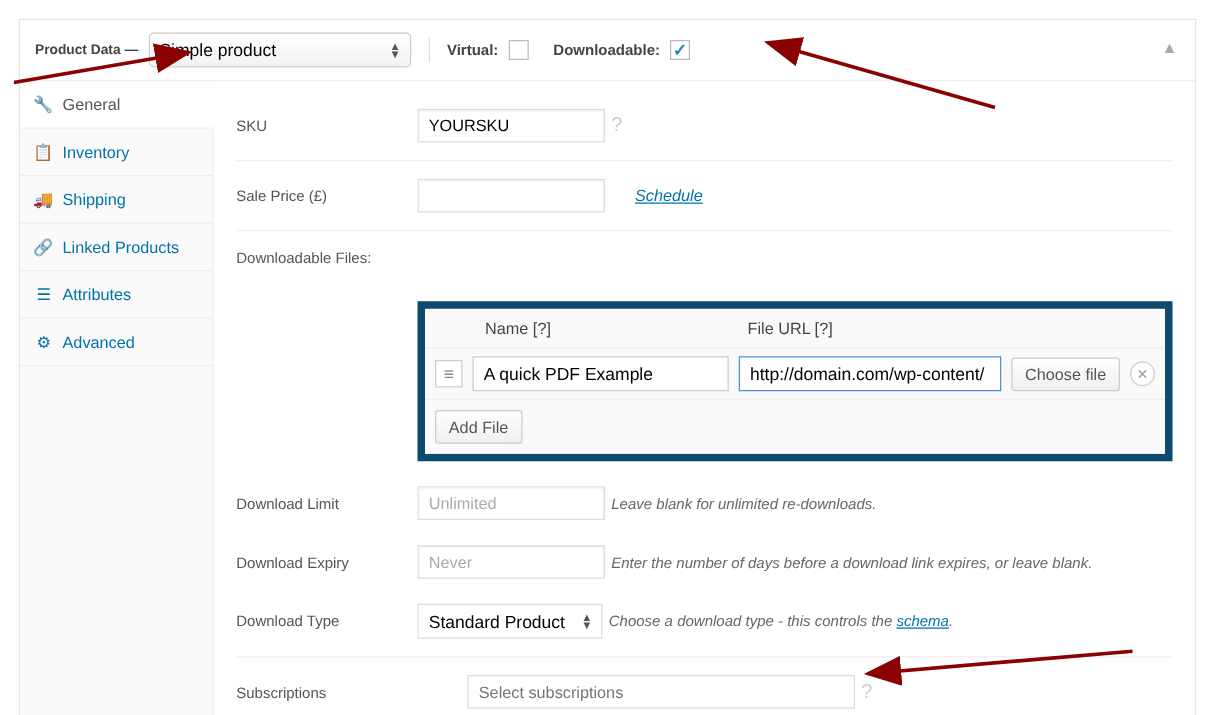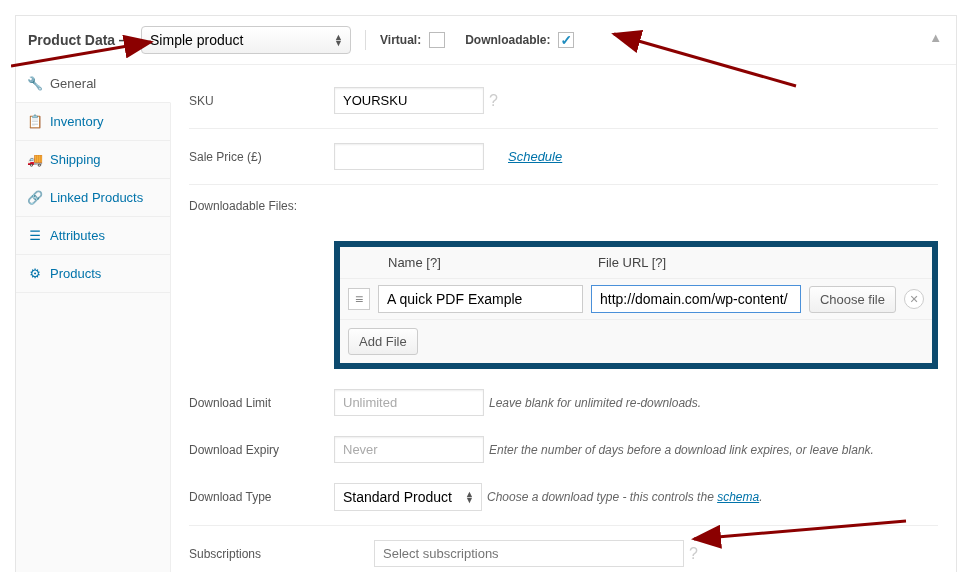--- a/index.html
+++ b/index.html
@@ -1,19 +1,19 @@
 <!DOCTYPE html>
 <html><head>
 <meta charset="utf-8">
 <style>
 * { box-sizing: border-box; margin: 0; padding: 0; }
 body { font-family: -apple-system, BlinkMacSystemFont, "Segoe UI", Helvetica, Arial, sans-serif; font-size: 13px; color: #444; background: #fff; padding: 15px; }
 .panel { border: 1px solid #e5e5e5; background: #fff; position: relative; }
 .panel-header { display: flex; align-items: center; padding: 10px 12px; border-bottom: 1px solid #eee; gap: 8px; position: relative; }
-.panel-title { font-weight: bold; font-size: 14px; }
+.panel-title { font-weight: bold; font-size: 11px; }
 .select-wrap { position: relative; display: inline-block; }
 .product-type { appearance: none; -webkit-appearance: none; font-size: 14px; padding: 4px 28px 4px 8px; border: 1px solid #ccc; border-radius: 4px; background: linear-gradient(#fff,#f2f2f2); min-width: 210px; height: 28px; }
 .select-arrows { position: absolute; right: 8px; top: 50%; transform: translateY(-50%); font-size: 9px; line-height: 6px; color: #555; pointer-events: none; display: flex; flex-direction: column; }
 .header-sep { width: 1px; height: 20px; background: #ddd; margin: 0 6px; }
 .cb-label { font-size: 12px; font-weight: bold; }
 .cb { width: 16px; height: 16px; border: 1px solid #bbb; background: #fff; display: inline-flex; align-items: center; justify-content: center; color: #1e8cbe; font-size: 14px; font-weight: bold; }
 .collapse-arrow { position: absolute; right: 14px; top: 14px; color: #aaa; }
 .panel-body { display: flex; }
 .tabs { width: 155px; background: #fafafa; border-right: 1px solid #eee; }
 .tab { display: flex; align-items: center; gap: 8px; padding: 11px 12px; border-bottom: 1px solid #eee; cursor: pointer; color: #0073aa; font-size: 13px; }
@@ -91,21 +91,21 @@
       <div class="tab">
         <span class="ic">🔗</span>
         <span>Linked Products</span>
       </div>
       <div class="tab">
         <span class="ic">☰</span>
         <span>Attributes</span>
       </div>
       <div class="tab">
         <span class="ic">⚙</span>
-        <span>Products</span>
+        <span>Advanced</span>
       </div>
     </div>
 
     <div class="content">
 
       <div class="field-row">
         <span class="field-label">SKU</span>
         <input class="text-input" value="YOURSKU" style="">
         <span class="hint q-mark">?</span>
       </div>

